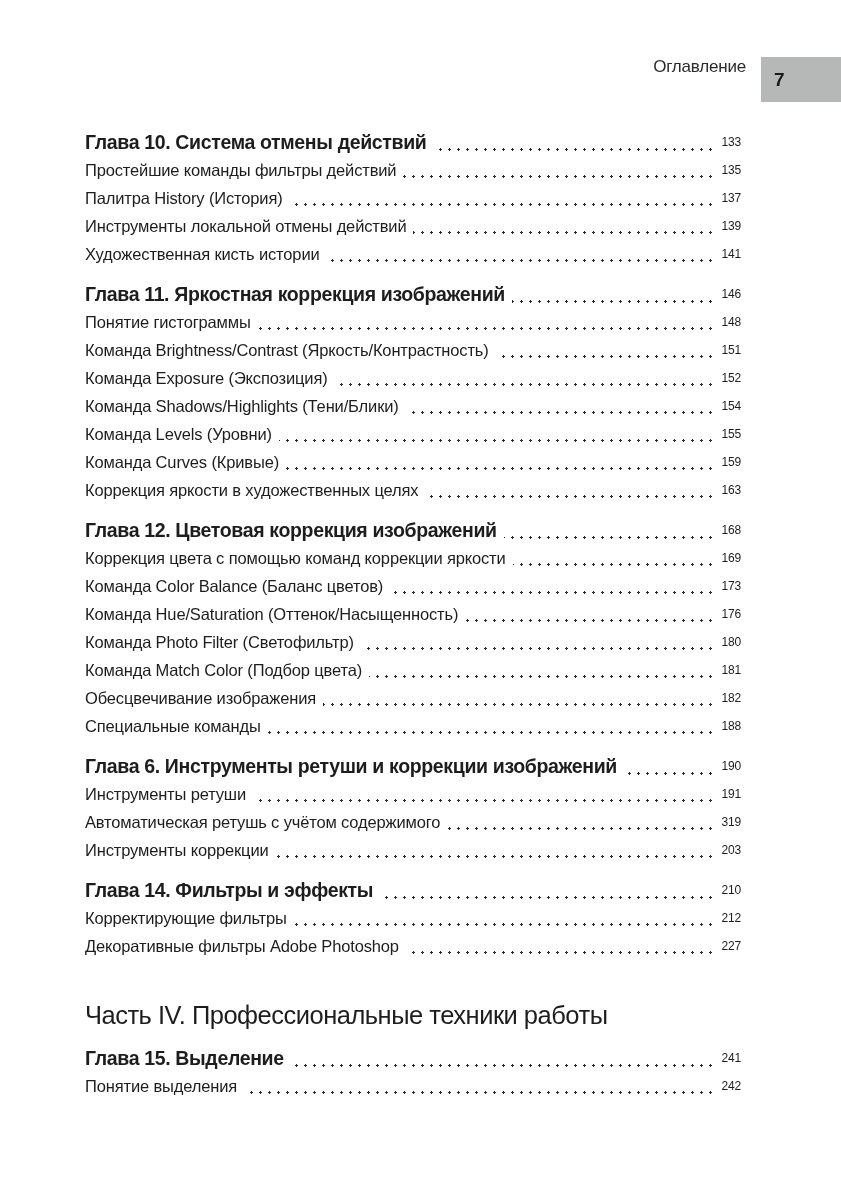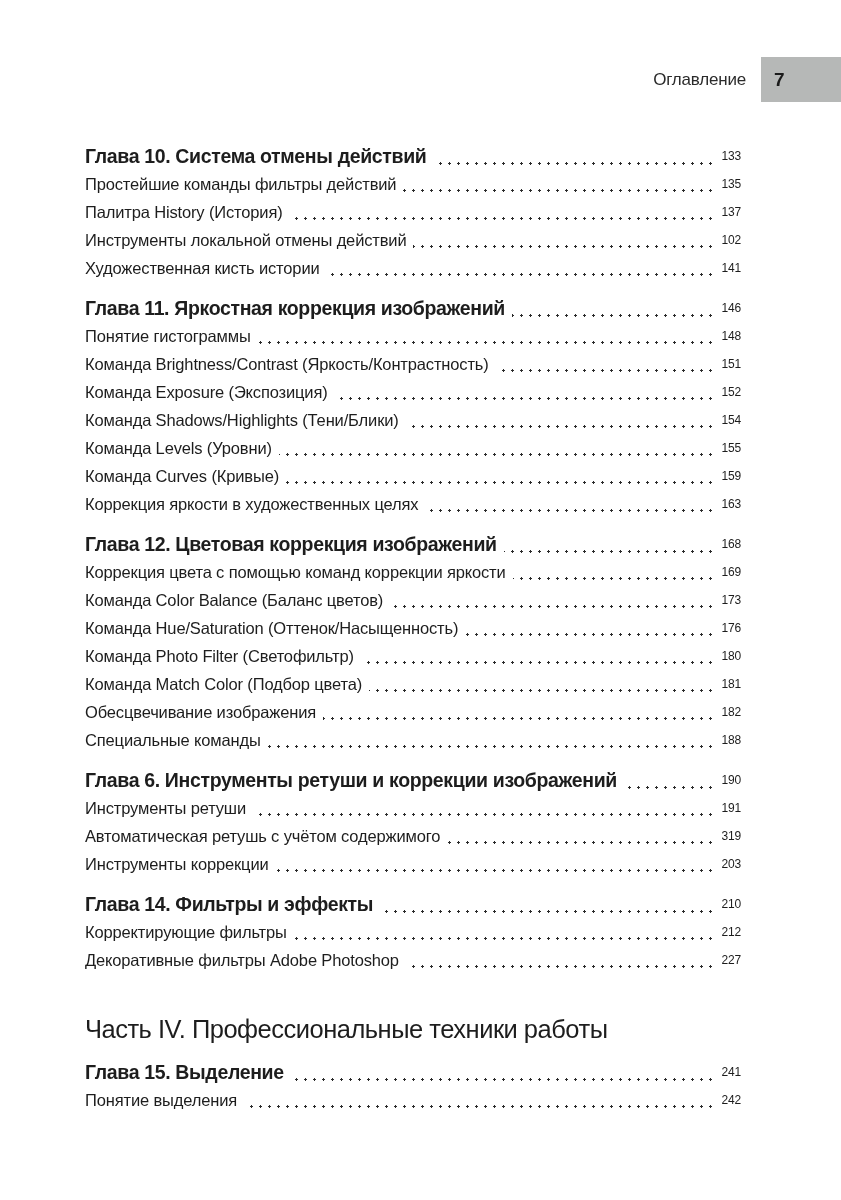--- a/index.html
+++ b/index.html
@@ -16,21 +16,21 @@
     overflow: hidden;
   }
 
   
   .header {
     position: absolute;
     top: 57px;
     right: 0;
     height: 45px;
     display: flex;
-    align-items: center;
+    align-items: flex-start;
   }
   .header-title {
     font-size: 17px;
     letter-spacing: -0.2px;
     color: #2b2b2b;
     margin-right: 15px;
   }
   .page-num-box {
     width: 80px;
     height: 45px;
@@ -80,21 +80,21 @@
     margin-top: 12px;
     font-weight: bold;
     font-size: 19.5px;
     letter-spacing: -0.35px;
     background-position: 0 16.5px;
   }
   .row.chapter .pg {
     letter-spacing: -0.15px;
   }
   .row.chapter:first-child {
-    margin-top: 18px;
+    margin-top: 4px;
   }
   .part-heading {
     margin-top: 38px;
     margin-bottom: 10px;
     font-weight: normal;
     font-size: 25.5px;
     letter-spacing: -0.5px;
     line-height: 34px;
     white-space: nowrap;
   }
@@ -117,21 +117,21 @@
     <div class="row entry">
     <span class="title">Простейшие команды фильтры действий</span>
     <span class="pg">135</span>
   </div>
     <div class="row entry">
     <span class="title">Палитра History (История)</span>
     <span class="pg">137</span>
   </div>
     <div class="row entry">
     <span class="title">Инструменты локальной отмены действий</span>
-    <span class="pg">102</span>
+    <span class="pg">139</span>
   </div>
     <div class="row entry">
     <span class="title">Художественная кисть истории</span>
     <span class="pg">141</span>
   </div>
     <div class="row chapter">
     <span class="title">Глава 11. Яркостная коррекция изображений</span>
     <span class="pg">146</span>
   </div>
     <div class="row entry">

